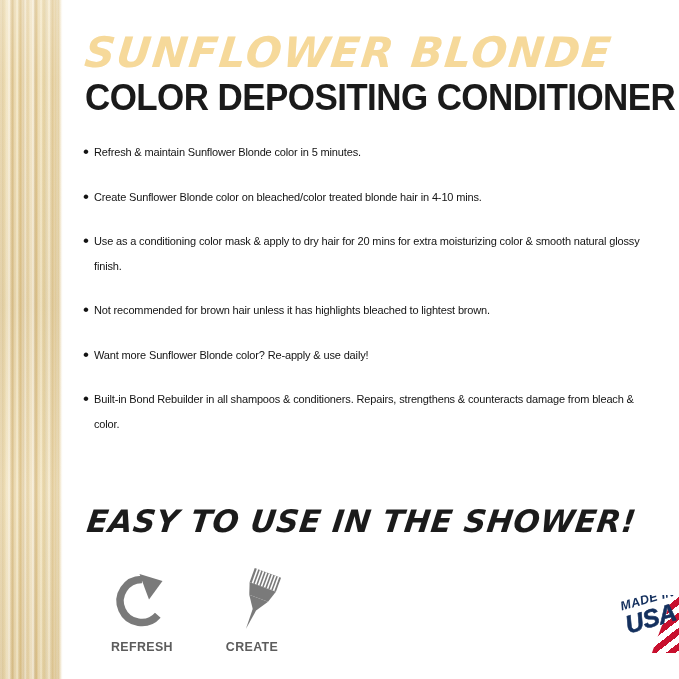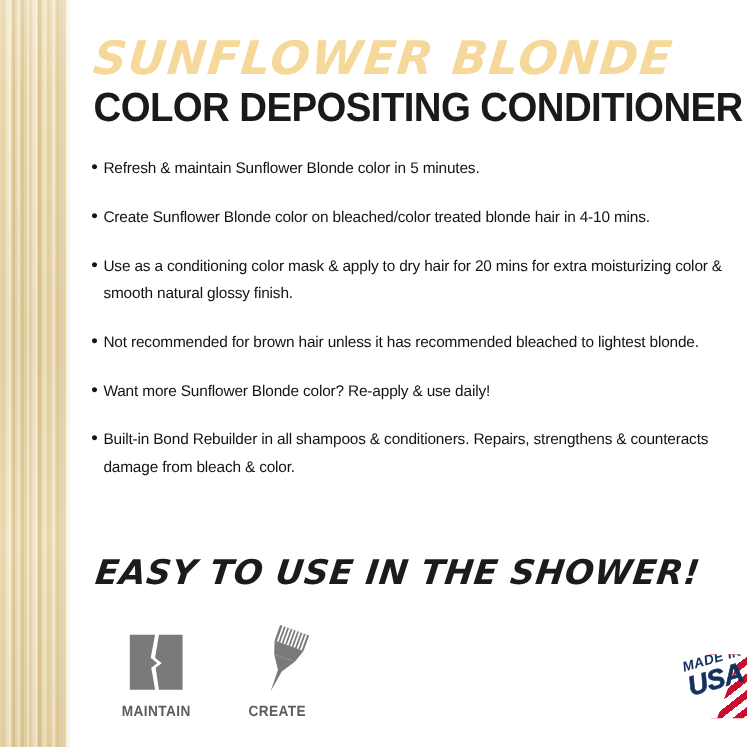--- a/index.html
+++ b/index.html
@@ -143,21 +143,21 @@
   }
   .bullet-dot {
     flex: 0 0 auto;
     width: 11px;
     font-size: 17px;
     line-height: 24px;
     color: #131313;
   }
   .bullet-text {
     flex: 1 1 auto;
-    font-size: 14px;
+    font-size: 11px;
     line-height: 24.5px;
     color: #131313;
     letter-spacing: -0.15px;
   }
 
   
   #shower-heading {
     position: absolute;
     left: 24px;
     top: 503px;
@@ -292,49 +292,49 @@
         <span class="bullet-text">Create Sunflower Blonde color on bleached/color treated blonde hair in 4-10 mins.</span>
       </div>
 
       <div class="bullet-row">
         <span class="bullet-dot">•</span>
         <span class="bullet-text">Use as a conditioning color mask &amp; apply to dry hair for 20 mins for extra moisturizing color &amp; smooth natural glossy finish.</span>
       </div>
 
       <div class="bullet-row">
         <span class="bullet-dot">•</span>
-        <span class="bullet-text">Not recommended for brown hair unless it has recommended bleached to lightest blonde.</span>
+        <span class="bullet-text">Not recommended for brown hair unless it has highlights bleached to lightest brown.</span>
       </div>
 
       <div class="bullet-row">
         <span class="bullet-dot">•</span>
         <span class="bullet-text">Want more Sunflower Blonde color? Re-apply &amp; use daily!</span>
       </div>
 
       <div class="bullet-row">
         <span class="bullet-dot">•</span>
         <span class="bullet-text">Built-in Bond Rebuilder in all shampoos &amp; conditioners. Repairs, strengthens &amp; counteracts damage from bleach &amp; color.</span>
       </div>
 
     </div>
 
     <div id="shower-heading">EASY TO USE IN THE SHOWER!</div>
 
     <div id="icon-row">
-
 
       <div class="icon-cell">
         <div class="icon-art">
-          <svg width="52" height="56" viewBox="0 0 52 56" aria-hidden="true">
-            <path d="M2 3 H25 L21 24 L27 29 L21.5 33 L25 53 H2 Z" fill="#7a7a7a"></path>
-            <path d="M50 3 H28.5 L25 24 L31 29 L25.5 33 L28.5 53 H50 Z" fill="#7a7a7a"></path>
+          <svg width="60" height="58" viewBox="0 0 60 58" aria-hidden="true">
+            <path d="M30 7.5 A21.5 21.5 0 1 0 45.8 43.2" fill="none" stroke="#7a7a7a" stroke-width="7.5" stroke-linecap="butt"></path>
+            <path d="M27.5 2 L50.5 9 L37 27.5 Z" fill="#7a7a7a"></path>
           </svg>
         </div>
-        <div class="icon-label">MAINTAIN</div>
-      </div>
+        <div class="icon-label">REFRESH</div>
+      </div>
+
 
       <div class="icon-cell">
         <div class="icon-art">
           <svg width="60" height="62" viewBox="0 0 60 62" aria-hidden="true">
             <g transform="rotate(20 30 31)">
               <rect x="22" y="1" width="28" height="15" fill="#7a7a7a"></rect>
               <g stroke="#ffffff" stroke-width="1.6">
                 <line x1="25" y1="1" x2="25" y2="16"></line>
                 <line x1="28.2" y1="1" x2="28.2" y2="16"></line>
                 <line x1="31.4" y1="1" x2="31.4" y2="16"></line>

